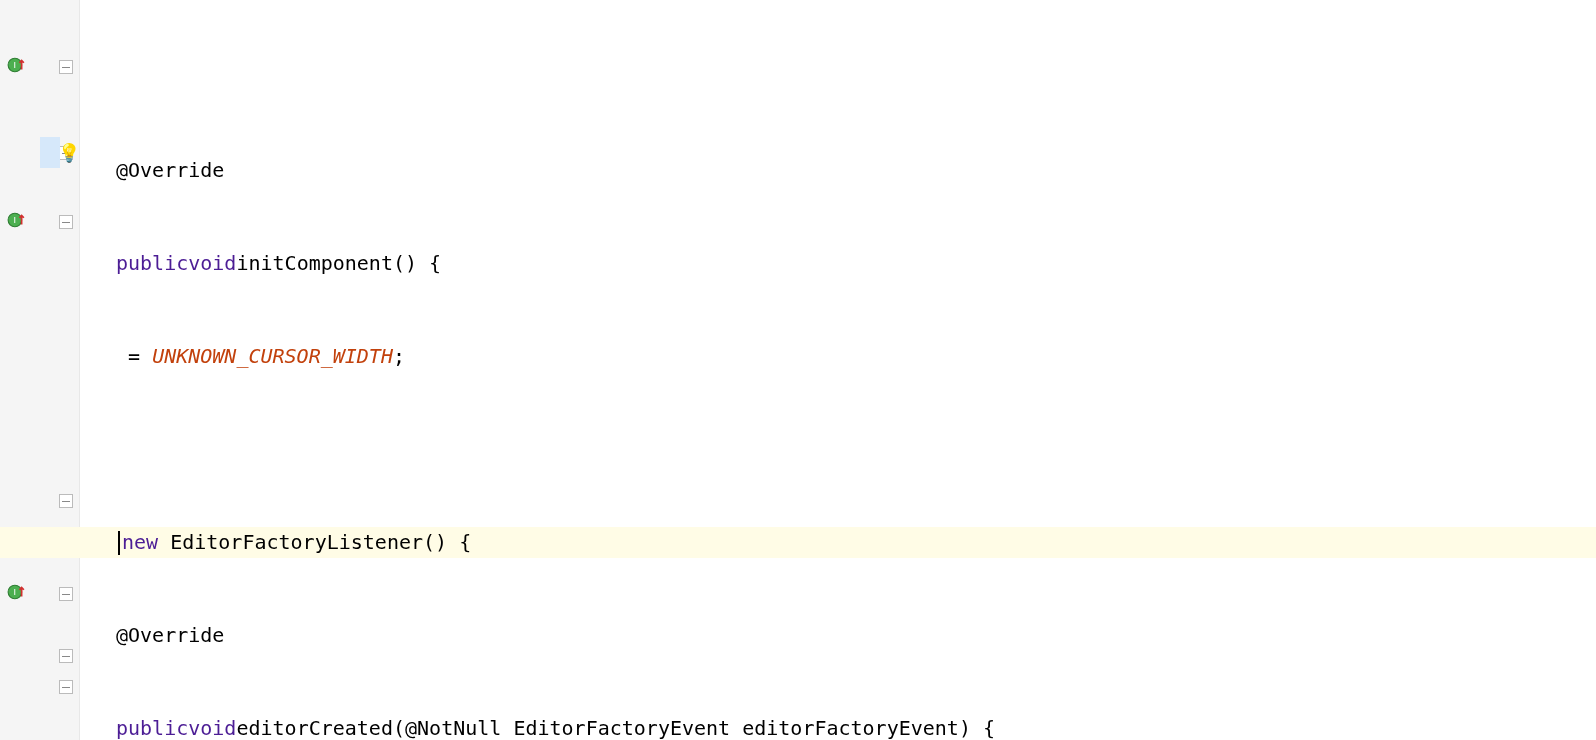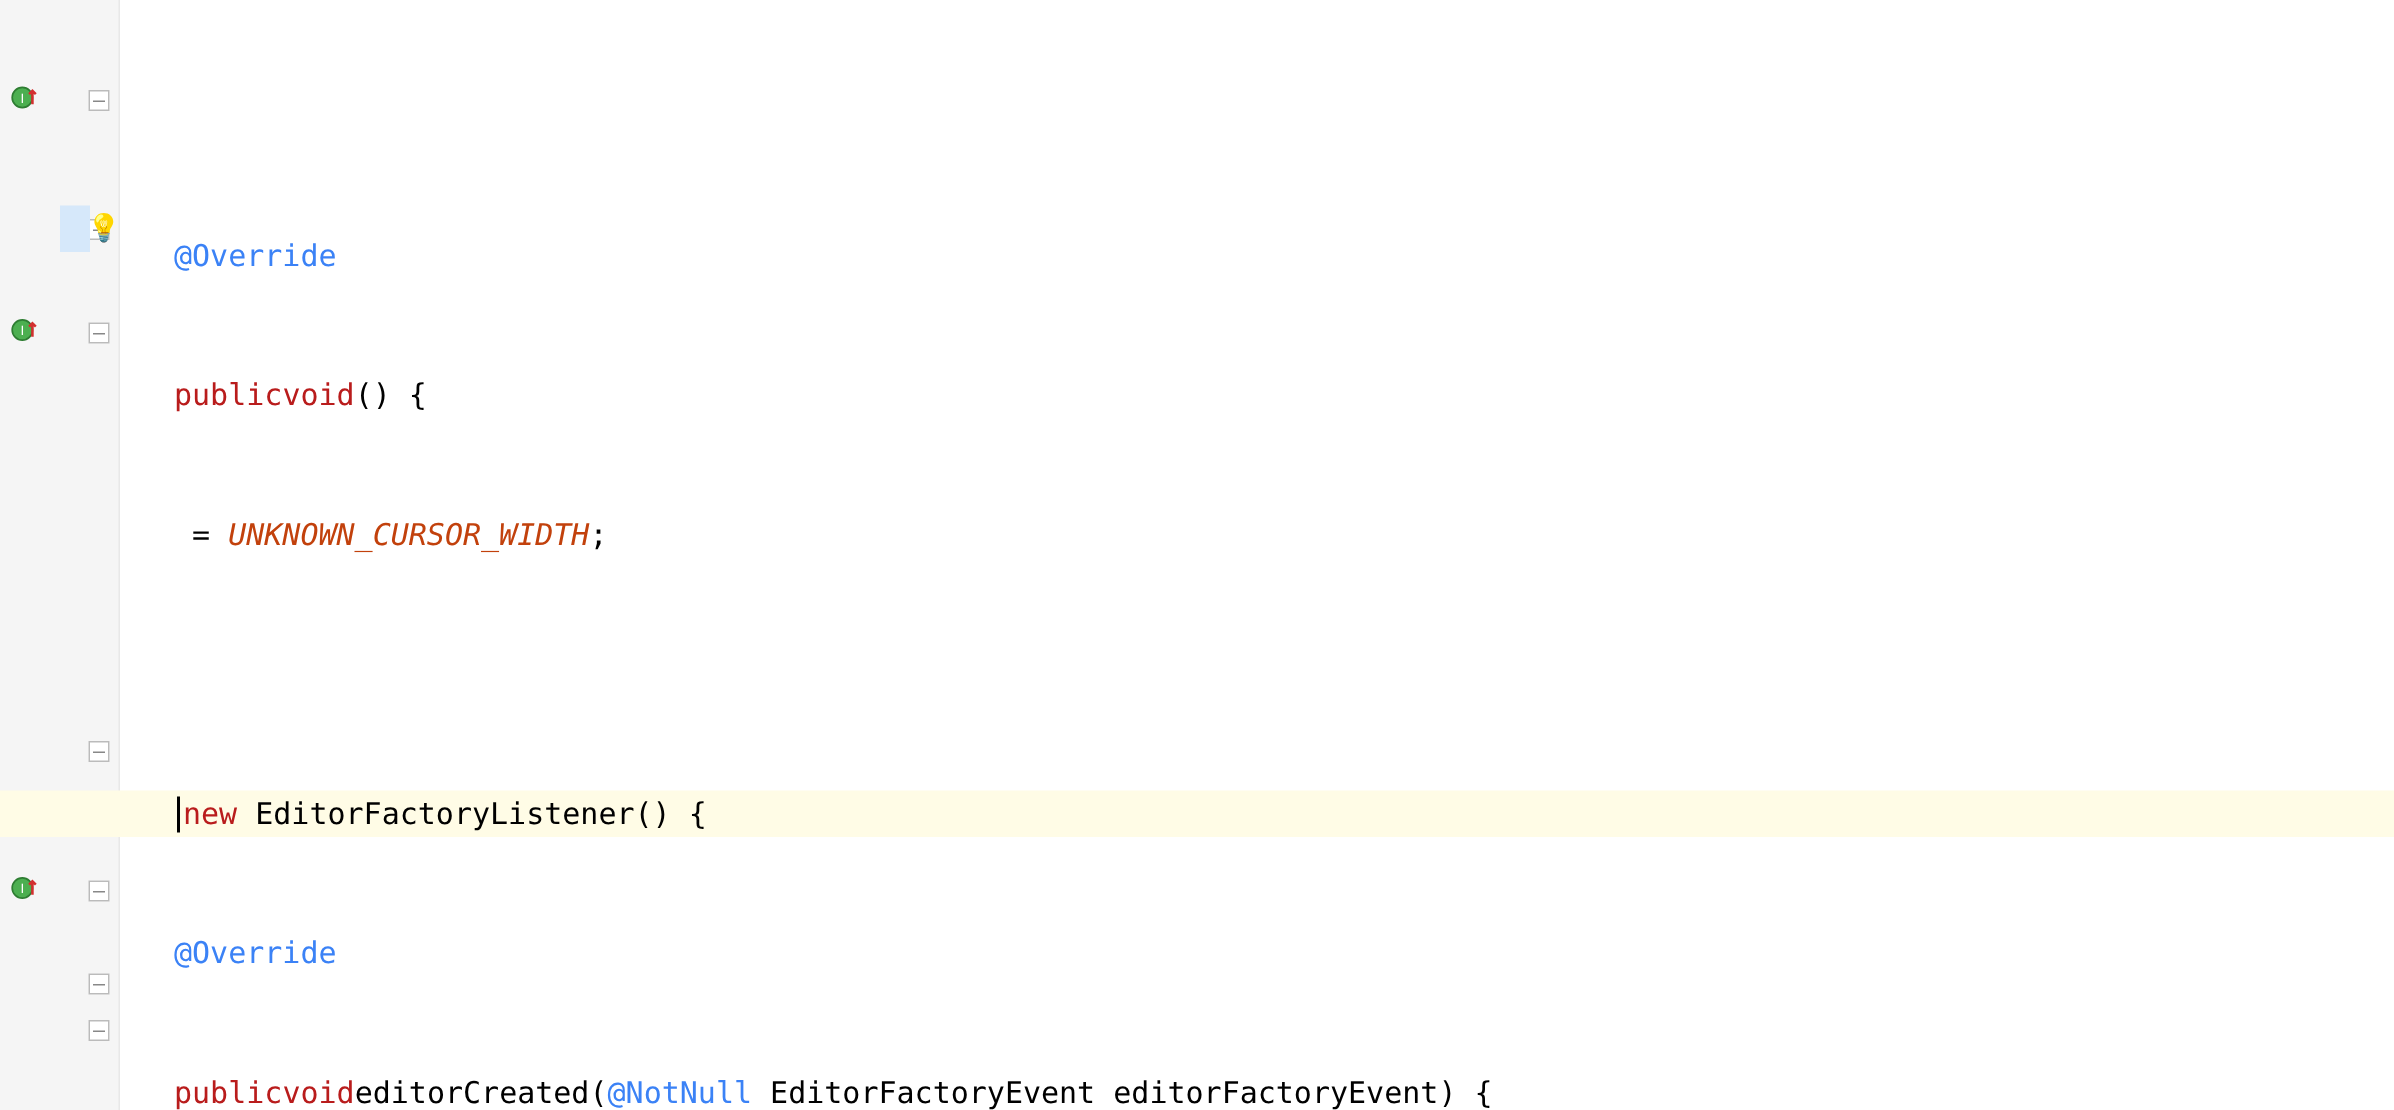--- a/index.html
+++ b/index.html
@@ -63,22 +63,22 @@
   }
   .line {
     height: 31px;
     display: flex;
     align-items: center;
     position: relative;
   }
   .line.highlighted {
     background: #fffce6;
   }
-  .tok-annotation { color: #3b82f6; }
-  .tok-keyword { color: #b91c1c; }
+  .tok-annotation { color: #000000; }
+  .tok-keyword { color: #4c1d95; }
   .tok-method { color: #000; }
   .tok-constant { color: #c2410c; font-style: italic; }
   .tok-paren { color: #000; }
   .tok-plain { color: #000; }
   .tok-purple { color: #871094; }
   .editor-cursor {
     display: inline-block;
     width: 2px;
     height: 24px;
     background: #000;
@@ -145,21 +145,21 @@
     </div>
 
   <div class="bulb-highlight" style="top:137px;"></div>
 </div>
 
 <div class="editor">
   
   <div class="gutter-bulb" style="position:absolute; left:-22px; top:137px;">💡</div>
 
   <div class="line">    <span class="tok-annotation">@Override</span></div>
-  <div class="line">    <span class="tok-keyword">public</span> <span class="tok-keyword">void</span> <span class="tok-paren">() {</span></div>
+  <div class="line">    <span class="tok-keyword">public</span> <span class="tok-keyword">void</span> <span class="tok-method">initComponent</span><span class="tok-paren">() {</span></div>
   <div class="line">        <span class="tok-plain"> = </span><span class="tok-constant">UNKNOWN_CURSOR_WIDTH</span><span class="tok-plain">;</span></div>
   <div class="line"></div>
   <div class="line highlighted" style="margin-left:-116px; padding-left:116px; width:calc(100% + 116px);">        <span class="editor-cursor"></span><span class="tok-keyword">new</span><span class="tok-plain"> EditorFactoryListener() {</span></div>
   <div class="line">            <span class="tok-annotation">@Override</span></div>
   <div class="line">            <span class="tok-keyword">public</span> <span class="tok-keyword">void</span> <span class="tok-method">editorCreated</span><span class="tok-paren">(</span><span class="tok-annotation">@NotNull</span><span class="tok-plain"> EditorFactoryEvent </span><span class="tok-plain">editorFactoryEvent</span><span class="tok-paren">) {</span></div>
   
   
   
   
   

